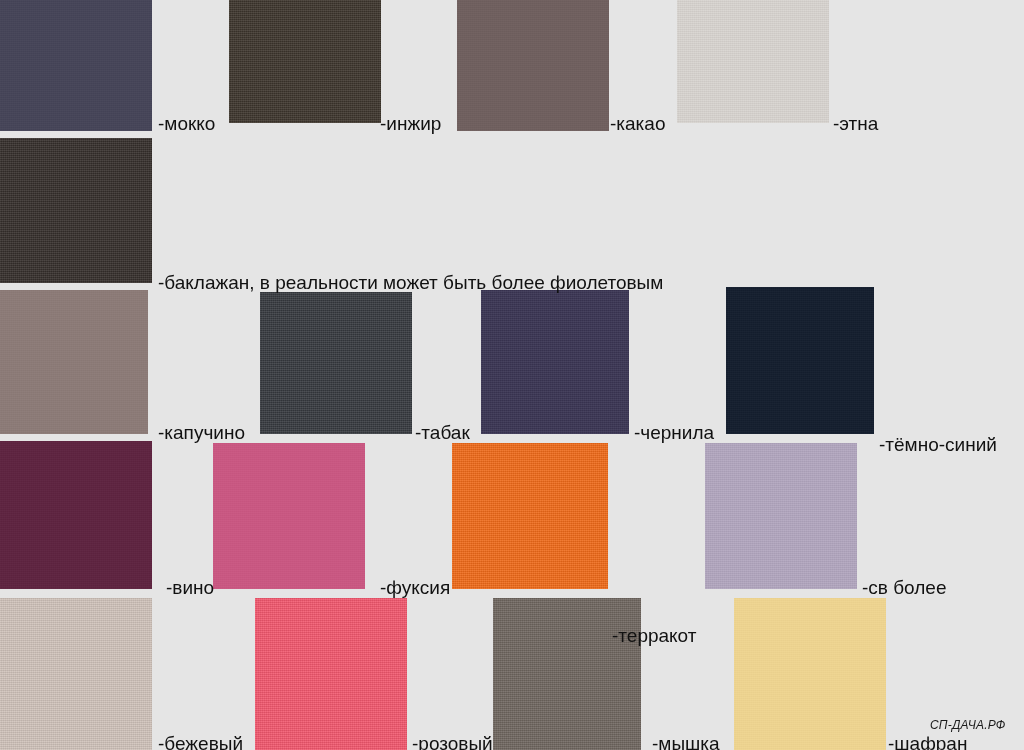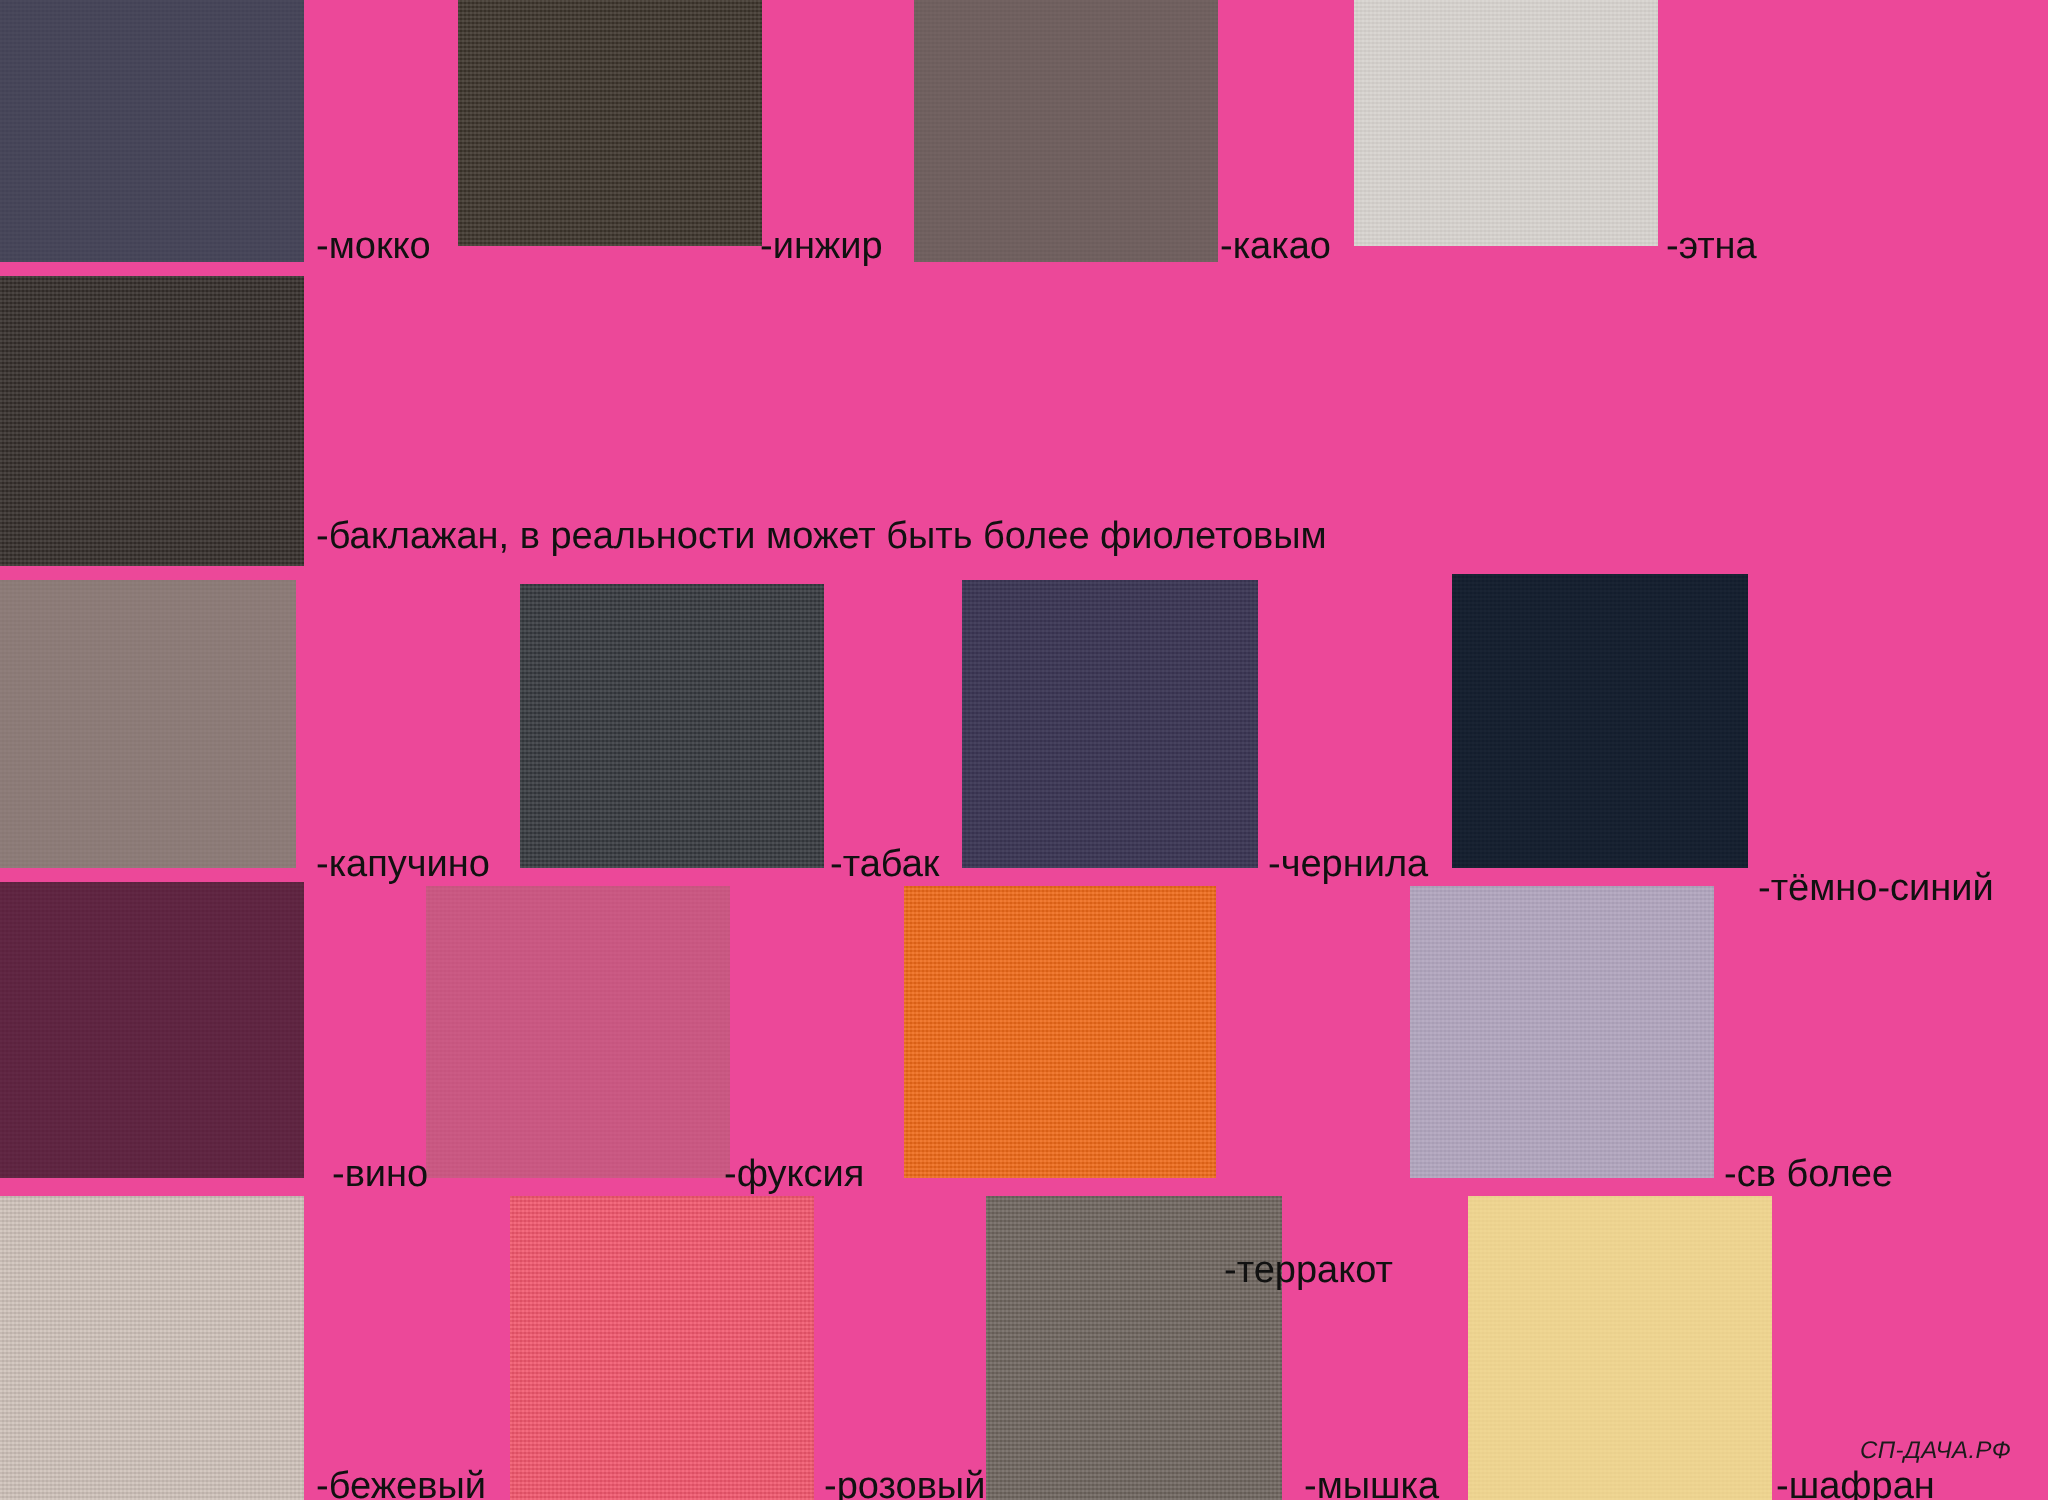--- a/index.html
+++ b/index.html
@@ -11,21 +11,21 @@
     width: 1024px;
     height: 750px;
     overflow: hidden;
     font-family: "Liberation Sans", sans-serif;
     position: relative;
   }
   #board {
     position: relative;
     width: 1024px;
     height: 750px;
-    background: #ec4899;
+    background: #e5e5e5;
   }
   .swatch {
     position: absolute;
     background-repeat: repeat;
   }
   
   .swatch::after {
     content: "";
     position: absolute;
     inset: 0;
@@ -78,27 +78,27 @@
       <div class="swatch coarse" style="left: 0px; top: 598px; width: 152px; height: 152px; background: rgb(207, 194, 186);"></div>
       <div class="swatch coarse" style="left: 255px; top: 598px; width: 152px; height: 152px; background: rgb(242, 87, 110);"></div>
       <div class="swatch coarse" style="left: 493px; top: 598px; width: 148px; height: 152px; background: rgb(111, 102, 95);"></div>
       <div class="swatch smooth" style="left: 734px; top: 598px; width: 152px; height: 152px; background: rgb(239, 213, 144);"></div>
     </div>
   <div id="label-layer">
       <div class="label" style="left: 158px; top: 113px;">-мокко</div>
       <div class="label" style="left: 380px; top: 113px;">-инжир</div>
       <div class="label" style="left: 610px; top: 113px; text-align: center;">-какао</div>
       <div class="label" style="left: 833px; top: 113px;">-этна</div>
-      <div class="label" style="left: 158px; top: 258px;">-баклажан, в реальности может быть более фиолетовым</div>
+      <div class="label" style="left: 158px; top: 272px;">-баклажан, в реальности может быть более фиолетовым</div>
       <div class="label" style="left: 158px; top: 422px;">-капучино</div>
       <div class="label" style="left: 415px; top: 422px;">-табак</div>
       <div class="label" style="left: 634px; top: 422px;">-чернила</div>
       <div class="label" style="left: 879px; top: 434px;">-тёмно-синий</div>
       <div class="label" style="left: 166px; top: 577px;">-вино</div>
-      <div class="label" style="left: 362px; top: 577px;">-фуксия</div>
+      <div class="label" style="left: 380px; top: 577px;">-фуксия</div>
       <div class="label" style="left: 612px; top: 577px; margin-top: 48px;">-терракот</div>
       <div class="label" style="left: 862px; top: 577px;">-св более</div>
       <div class="label" style="left: 158px; top: 733px;">-бежевый</div>
       <div class="label" style="left: 412px; top: 733px;">-розовый</div>
       <div class="label" style="left: 652px; top: 733px;">-мышка</div>
       <div class="label" style="left: 888px; top: 733px;">-шафран</div>
     </div>
   <div class="watermark" style="left: 930px; top: 718px; right: auto;">СП-ДАЧА.РФ</div>
 </div>
 

